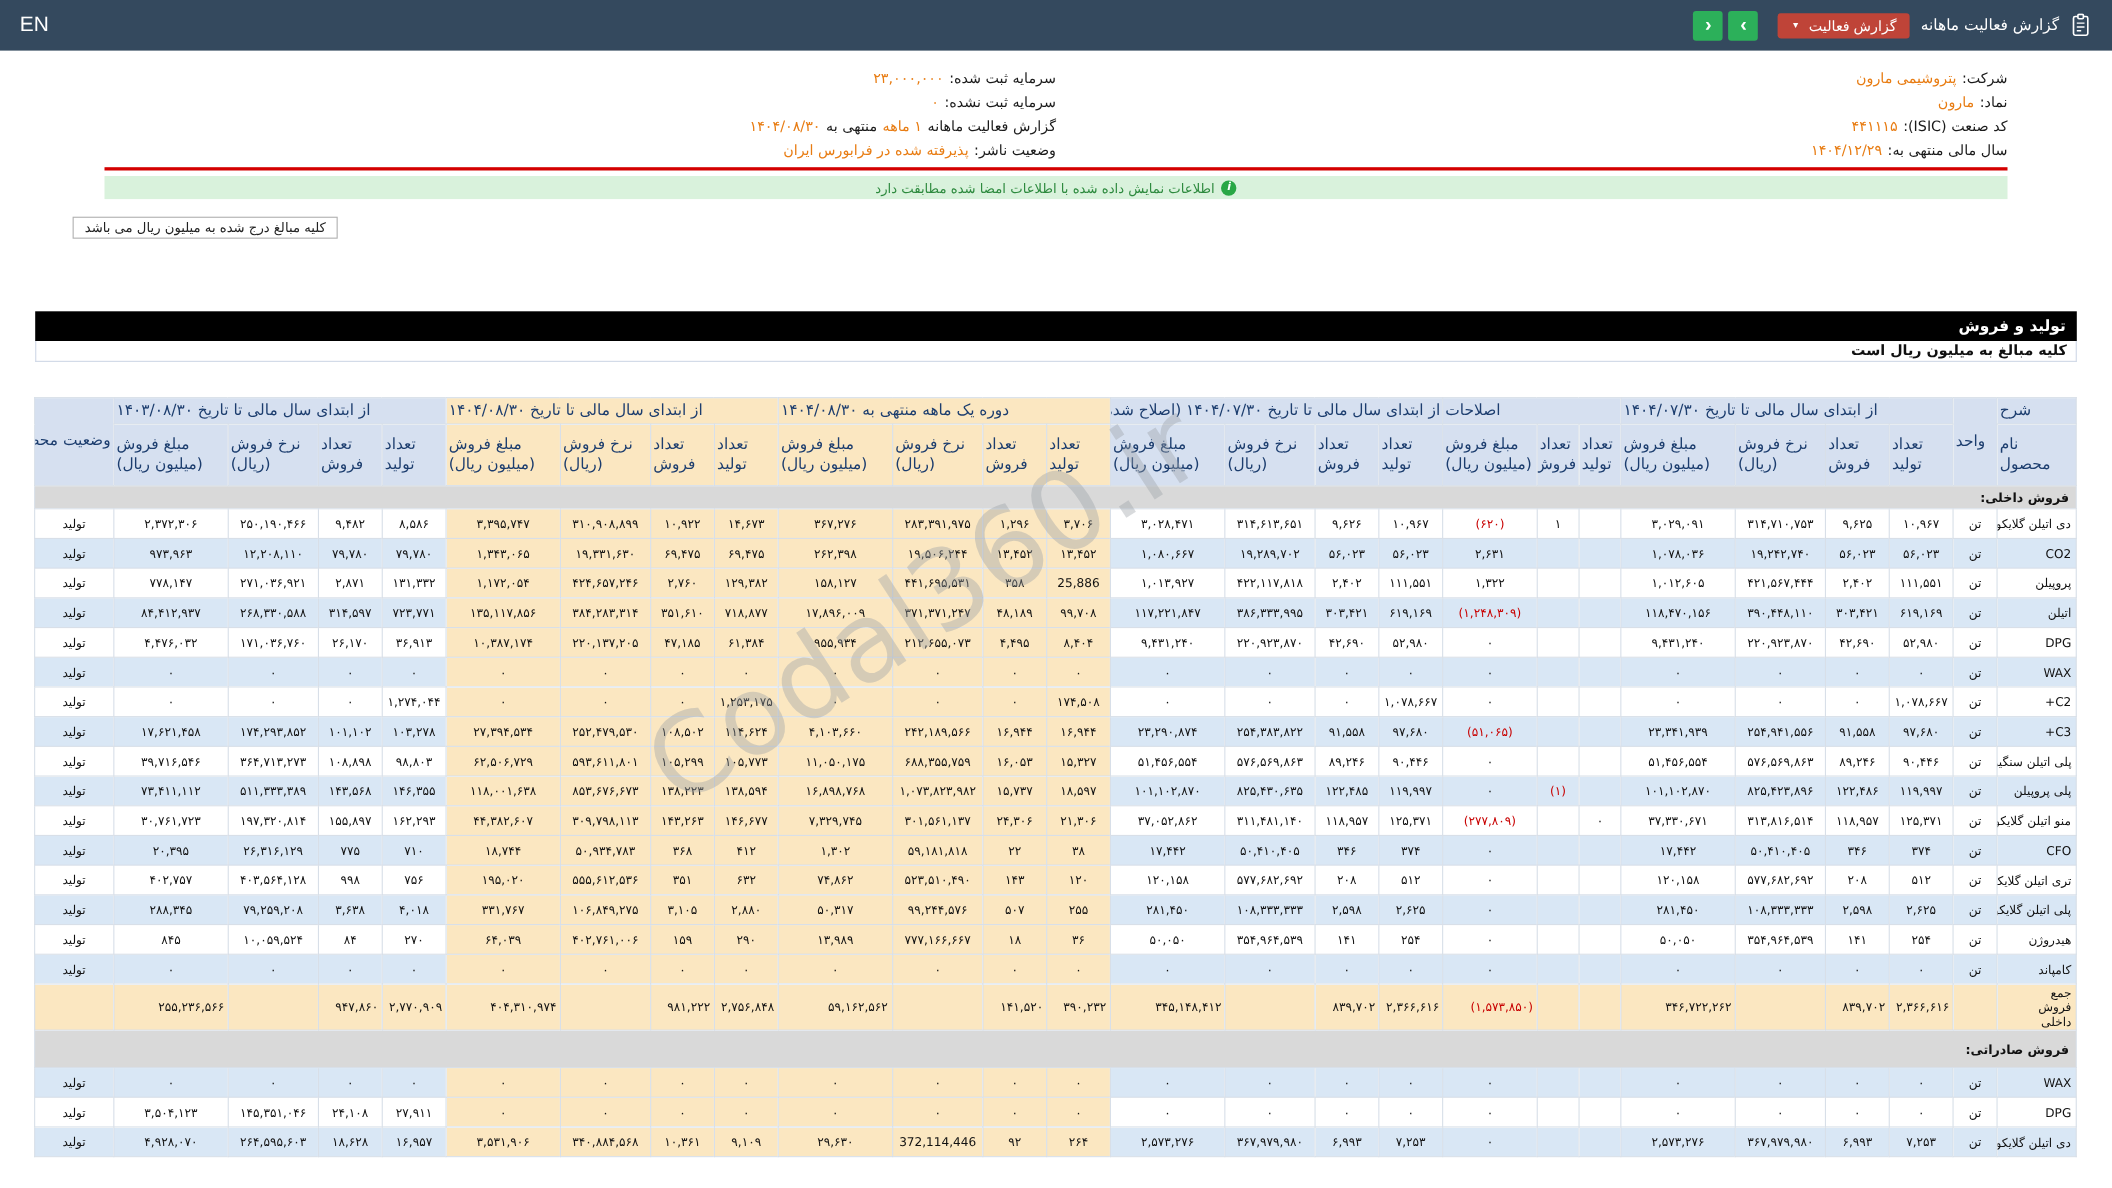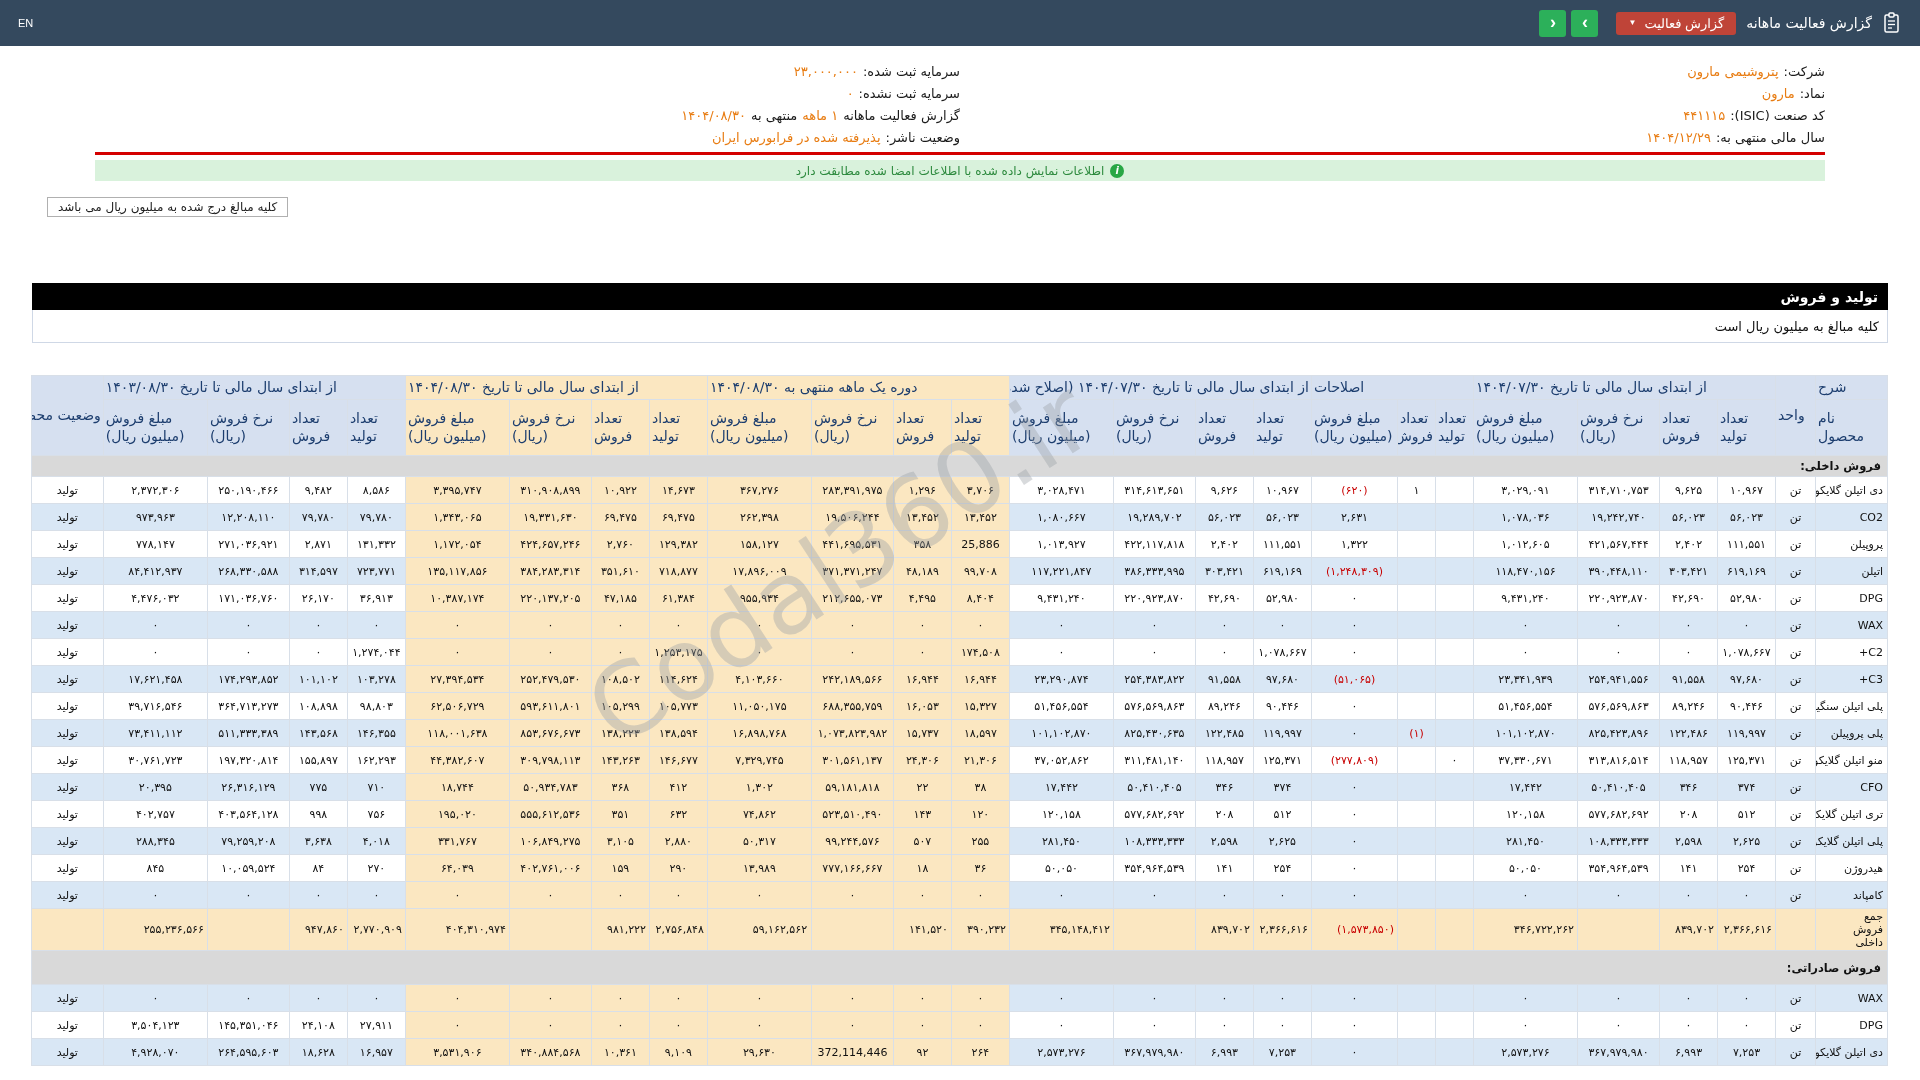--- a/index.html
+++ b/index.html
@@ -9,42 +9,42 @@
 
   
   .topbar{height:46px;background:#34495e;display:flex;align-items:center;padding:0 18px;gap:10px;}
   .topbar-title{color:#fff;font-size:14px;}
   .dropdown{background:#bf4438;color:#fff;font-size:13px;padding:4px 12px;border-radius:3px;
     display:flex;align-items:center;gap:8px;border:none;cursor:pointer;}
   .caret{font-size:8px;line-height:1;}
   .nav-group{display:flex;gap:5px;margin-right:8px;}
   .nav-btn{width:27px;height:27px;background:#2cb05a;color:#fff;border:none;border-radius:3px;
     font-size:18px;font-weight:bold;cursor:pointer;display:flex;align-items:center;justify-content:center;padding-bottom:2px;}
-  .lang{color:#fff;font-size:11px;margin-right:auto;cursor:pointer;background:none;border:none;}
+  .lang{color:#fff;font-size:19px;margin-right:auto;cursor:pointer;background:none;border:none;}
 
   
   .info{margin:14px 95px 0;display:grid;grid-template-columns:1fr 1fr;font-size:13px;}
   .info-col{display:flex;flex-direction:column;}
   .i-row{height:22px;display:flex;align-items:center;gap:5px;}
   .i-label{color:#1a1a1a;}
   .i-val{color:#e87c12;}
   .red-line{margin:4px 95px 0;border-bottom:3px solid #d40000;}
   .notice{margin:5px 95px 0;background:#d9f2dc;color:#2d8a3e;font-size:12px;height:21px;
     display:flex;align-items:center;justify-content:center;gap:6px;}
   .i-icon{width:14px;height:14px;border-radius:50%;background:#28a745;color:#fff;font-size:10px;
     font-weight:bold;font-style:italic;display:flex;align-items:center;justify-content:center;flex:0 0 auto;}
-  .amounts-note{margin-top:16px;margin-left:47px;margin-right:auto;width:fit-content;
+  .amounts-note{margin-top:16px;margin-left:66px;margin-right:auto;width:fit-content;
     border:1px solid #b0b0b0;padding:2px 10px;font-size:12px;color:#222;}
 
   
   .section{margin:66px 32px 0;}
   .sec-title{background:#000000;color:#fff;font-weight:bold;font-size:14px;height:27px;
     display:flex;align-items:center;padding:0 10px;}
-  .sec-sub{border:1px solid #cfd8e6;border-top:none;background:#fff;color:#111;font-weight:normal;
-    font-size:13px;height:33px;display:flex;align-items:center;padding:0 8px;}
+  .sec-sub{border:1px solid #cfd8e6;border-top:none;background:#fff;color:#111;font-weight:bold;
+    font-size:13px;height:19px;display:flex;align-items:center;padding:0 8px;}
 
   
   .table-wrap{position:relative;margin:32px 32px 0;}
   table{border-collapse:collapse;table-layout:fixed;width:1856px;}
   th,td{border:1px solid #d8dfe8;overflow:hidden;}
   thead th{background:#d6e0f0;color:#1c3d6e;font-size:14px;font-weight:normal;padding:2px;
     text-align:left;vertical-align:middle;white-space:normal;line-height:1.25;}
   thead tr.grp th{height:24px;white-space:nowrap;}
   thead tr.sub th{height:56px;}
   td{font-size:11px;color:#111;text-align:center;height:27px;padding:1px 3px;white-space:nowrap;background:#fff;}

